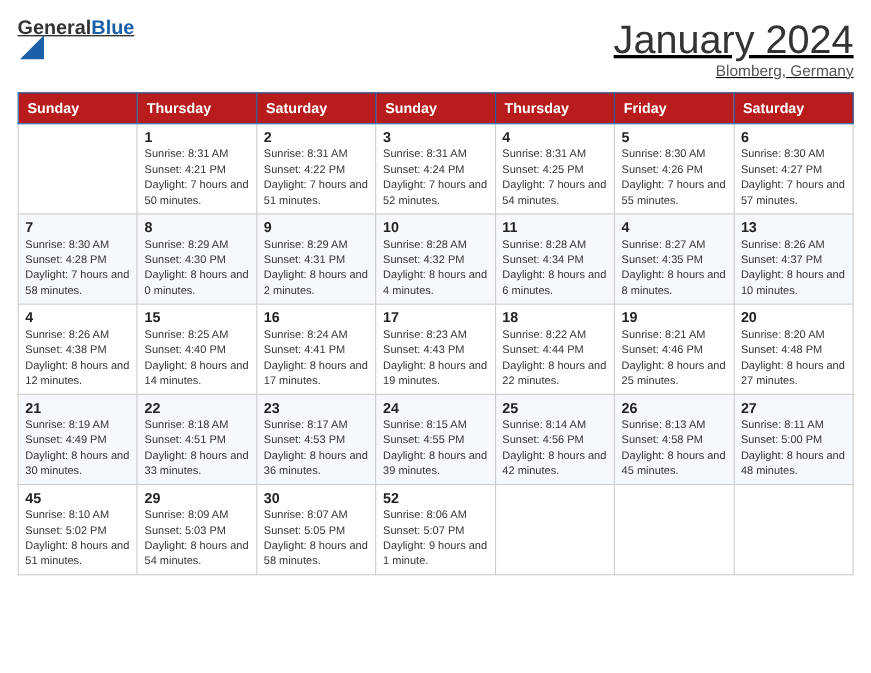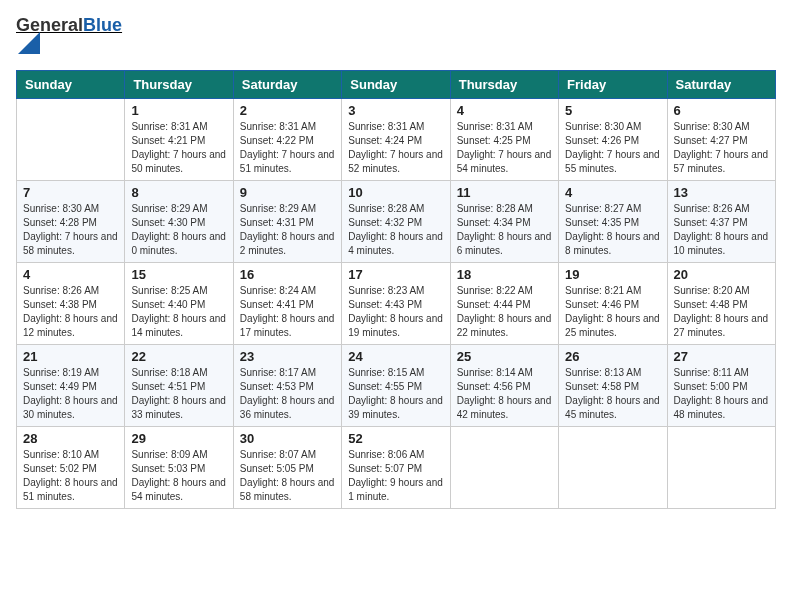--- a/index.html
+++ b/index.html
@@ -44,21 +44,21 @@
     .location {
       font-size: 14px;
       color: #555;
     }
     .calendar {
       width: 100%;
       border-collapse: collapse;
       font-size: 11px;
     }
     .calendar th {
-      background-color: #0f766e;
+      background-color: #b91c1c;
       color: #fff;
       text-align: left;
       padding: 6px 8px;
       font-size: 13px;
       font-weight: 600;
       border: 1px solid #1a5fa8;
     }
     .calendar td {
       border: 1px solid #ccc;
       vertical-align: top;
@@ -91,20 +91,24 @@
     <div>
       <div class="logo-text">
         <span class="logo-general">General</span><span class="logo-blue">Blue</span>
       </div>
       
       <svg class="logo-icon" viewBox="0 0 22 22">
         <polygon points="0,22 22,22 22,0" fill="#1a5fa8"></polygon>
       </svg>
     </div>
   </div>
+  <div class="title-block">
+    <div class="month-title">January 2024</div>
+    <div class="location">Blomberg, Germany</div>
+  </div>
 </div>
 
 <table class="calendar">
   <thead>
     <tr>
     <th>Sunday</th>
         <th>Thursday</th>
         <th>Saturday</th>
         <th>Sunday</th>
         <th>Thursday</th>
@@ -225,21 +229,21 @@
           <div class="day-number">26</div>
           <div class="day-info">Sunrise: 8:13 AM<br>Sunset: 4:58 PM<br>Daylight: 8 hours and 45 minutes.</div>
         </td>
         <td>
           <div class="day-number">27</div>
           <div class="day-info">Sunrise: 8:11 AM<br>Sunset: 5:00 PM<br>Daylight: 8 hours and 48 minutes.</div>
         </td>
       </tr>
       <tr>
         <td>
-          <div class="day-number">28</div>
+          <div class="day-number">45</div>
           <div class="day-info">Sunrise: 8:10 AM<br>Sunset: 5:02 PM<br>Daylight: 8 hours and 51 minutes.</div>
         </td>
         <td>
           <div class="day-number">29</div>
           <div class="day-info">Sunrise: 8:09 AM<br>Sunset: 5:03 PM<br>Daylight: 8 hours and 54 minutes.</div>
         </td>
         <td>
           <div class="day-number">30</div>
           <div class="day-info">Sunrise: 8:07 AM<br>Sunset: 5:05 PM<br>Daylight: 8 hours and 58 minutes.</div>
         </td>

